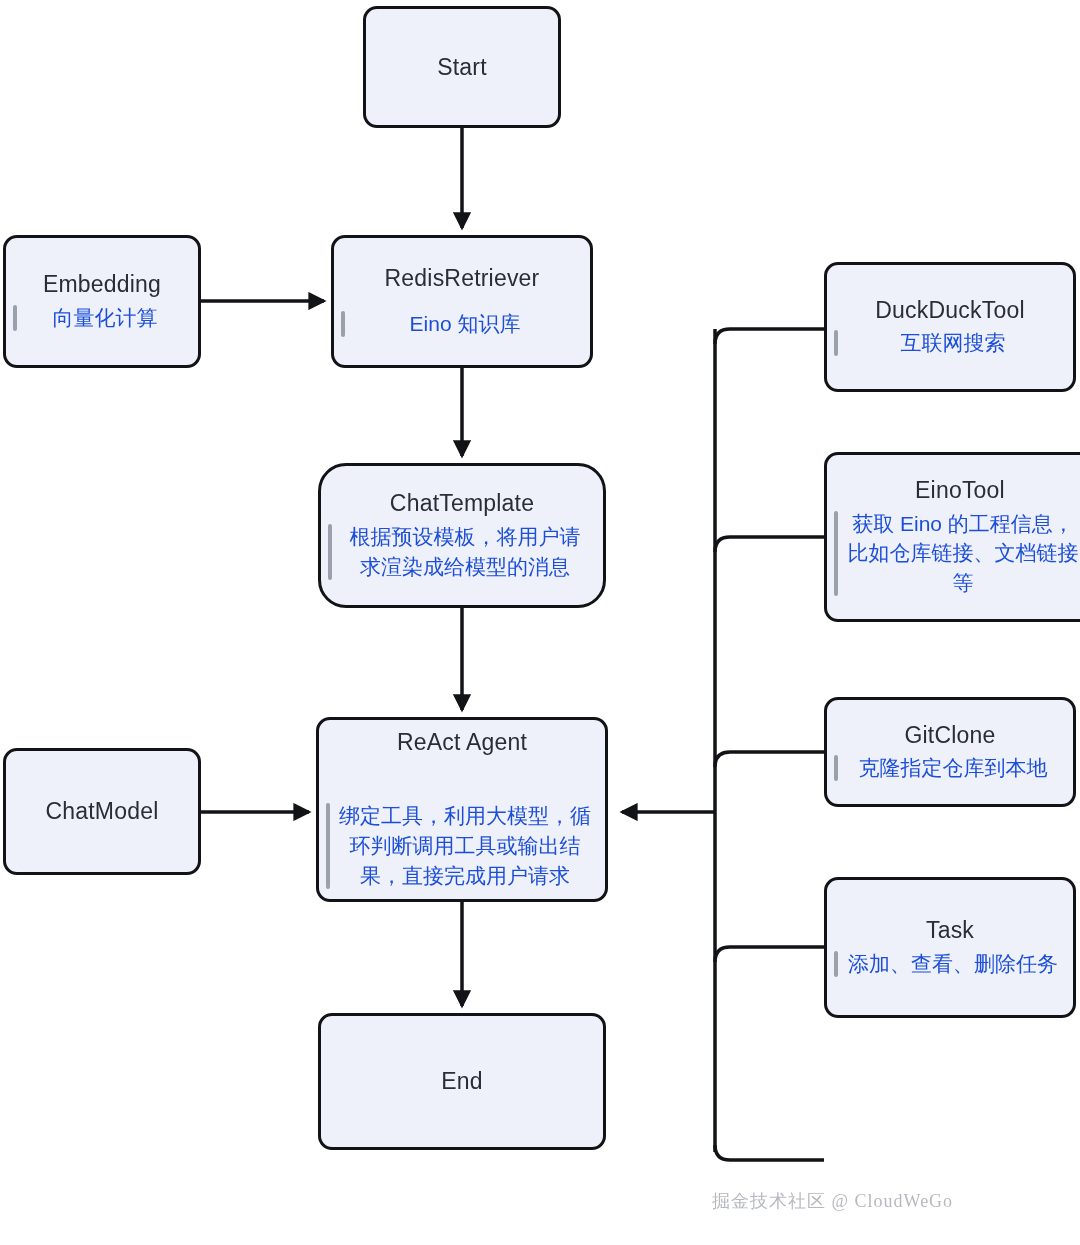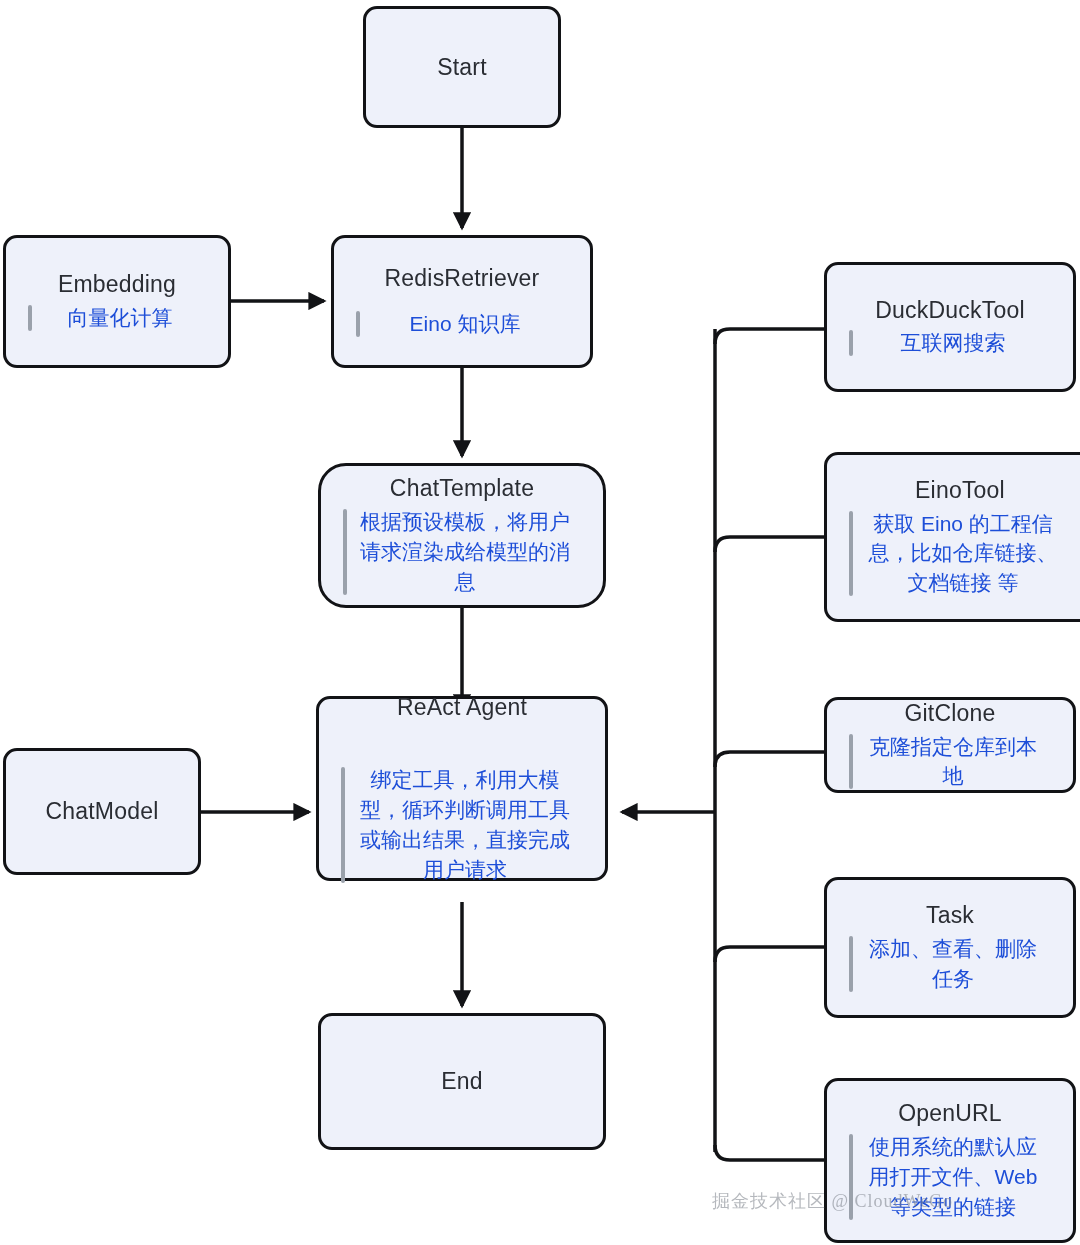--- a/index.html
+++ b/index.html
@@ -29,21 +29,21 @@
     position: absolute;
     box-sizing: border-box;
     background: #eef1fa;
     border: 3px solid #121316;
     border-radius: 14px;
     display: flex;
     flex-direction: column;
     align-items: center;
     justify-content: center;
     text-align: center;
-    padding: 6px 28px;
+    padding: 6px 13px;
   }
   .node .title {
     font-size: 23px;
     color: #2a2d33;
     line-height: 1.25;
     letter-spacing: 0.2px;
     white-space: nowrap;
   }
   .node .subwrap {
     position: relative;
@@ -114,21 +114,21 @@
 
     <path d="M 824 1160 L 730 1160 Q 715 1160 715 1145" stroke="#121316" stroke-width="3.5" fill="none"></path>
 
     <path d="M 715 812 L 622 812" stroke="#121316" stroke-width="3.5" fill="none" marker-end="url(#arrow)"></path>
   </svg>
 
   <div class="node no-sub" style="left:363px; top:6px; width:198px; height:122px;">
     <span class="title">Start</span>
   </div>
 
-  <div class="node" style="left:3px; top:235px; width:228px; height:133px;">
+  <div class="node" style="left:3px; top:235px; width:198px; height:133px;">
     <span class="title">Embedding</span>
     <span class="subwrap">
       <span class="accent"></span>
       <span class="subtitle">向量化计算</span>
     </span>
   </div>
 
   <div class="node" style="left:331px; top:235px; width:262px; height:133px;gap:12px;">
     <span class="title">RedisRetriever</span>
     <span class="subwrap">
@@ -142,21 +142,21 @@
     <span class="subwrap">
       <span class="accent"></span>
       <span class="subtitle">根据预设模板，将用户请求渲染成给模型的消息</span>
     </span>
   </div>
 
   <div class="node no-sub" style="left:3px; top:748px; width:198px; height:127px;">
     <span class="title">ChatModel</span>
   </div>
 
-  <div class="node" style="left:316px; top:696px; width:292px; height:185px;gap:40px;">
+  <div class="node" style="left:316px; top:717px; width:292px; height:185px;gap:40px;">
     <span class="title">ReAct Agent</span>
     <span class="subwrap">
       <span class="accent"></span>
       <span class="subtitle">绑定工具，利用大模型，循环判断调用工具或输出结果，直接完成用户请求</span>
     </span>
   </div>
 
   <div class="node" style="left:824px; top:262px; width:252px; height:130px;">
     <span class="title">DuckDuckTool</span>
     <span class="subwrap">
@@ -170,39 +170,32 @@
   </div>
 
   <div class="node" style="left:824px; top:452px; width:272px; height:170px;justify-content:center;">
     <span class="title">EinoTool</span>
     <span class="subwrap">
       <span class="accent"></span>
       <span class="subtitle">获取 Eino 的工程信息，比如仓库链接、文档链接 等</span>
     </span>
   </div>
 
-  <div class="node" style="left:824px; top:697px; width:252px; height:96px;">
+  <div class="node" style="left:824px; top:697px; width:252px; height:110px;">
     <span class="title">GitClone</span>
     <span class="subwrap">
       <span class="accent"></span>
       <span class="subtitle">克隆指定仓库到本地</span>
     </span>
   </div>
 
   <div class="node" style="left:824px; top:877px; width:252px; height:141px;">
     <span class="title">Task</span>
     <span class="subwrap">
       <span class="accent"></span>
       <span class="subtitle">添加、查看、删除任务</span>
     </span>
   </div>
 
-  <div class="node" style="left:824px; top:1078px; width:252px; height:165px;">
-    <span class="title">OpenURL</span>
-    <span class="subwrap">
-      <span class="accent"></span>
-      <span class="subtitle">使用系统的默认应用打开文件、Web等类型的链接</span>
-    </span>
-  </div>
 
   <div class="watermark" style="left:712px; top:1189px;">掘金技术社区 @ CloudWeGo</div>
 
 </div>
 
 </body></html>

